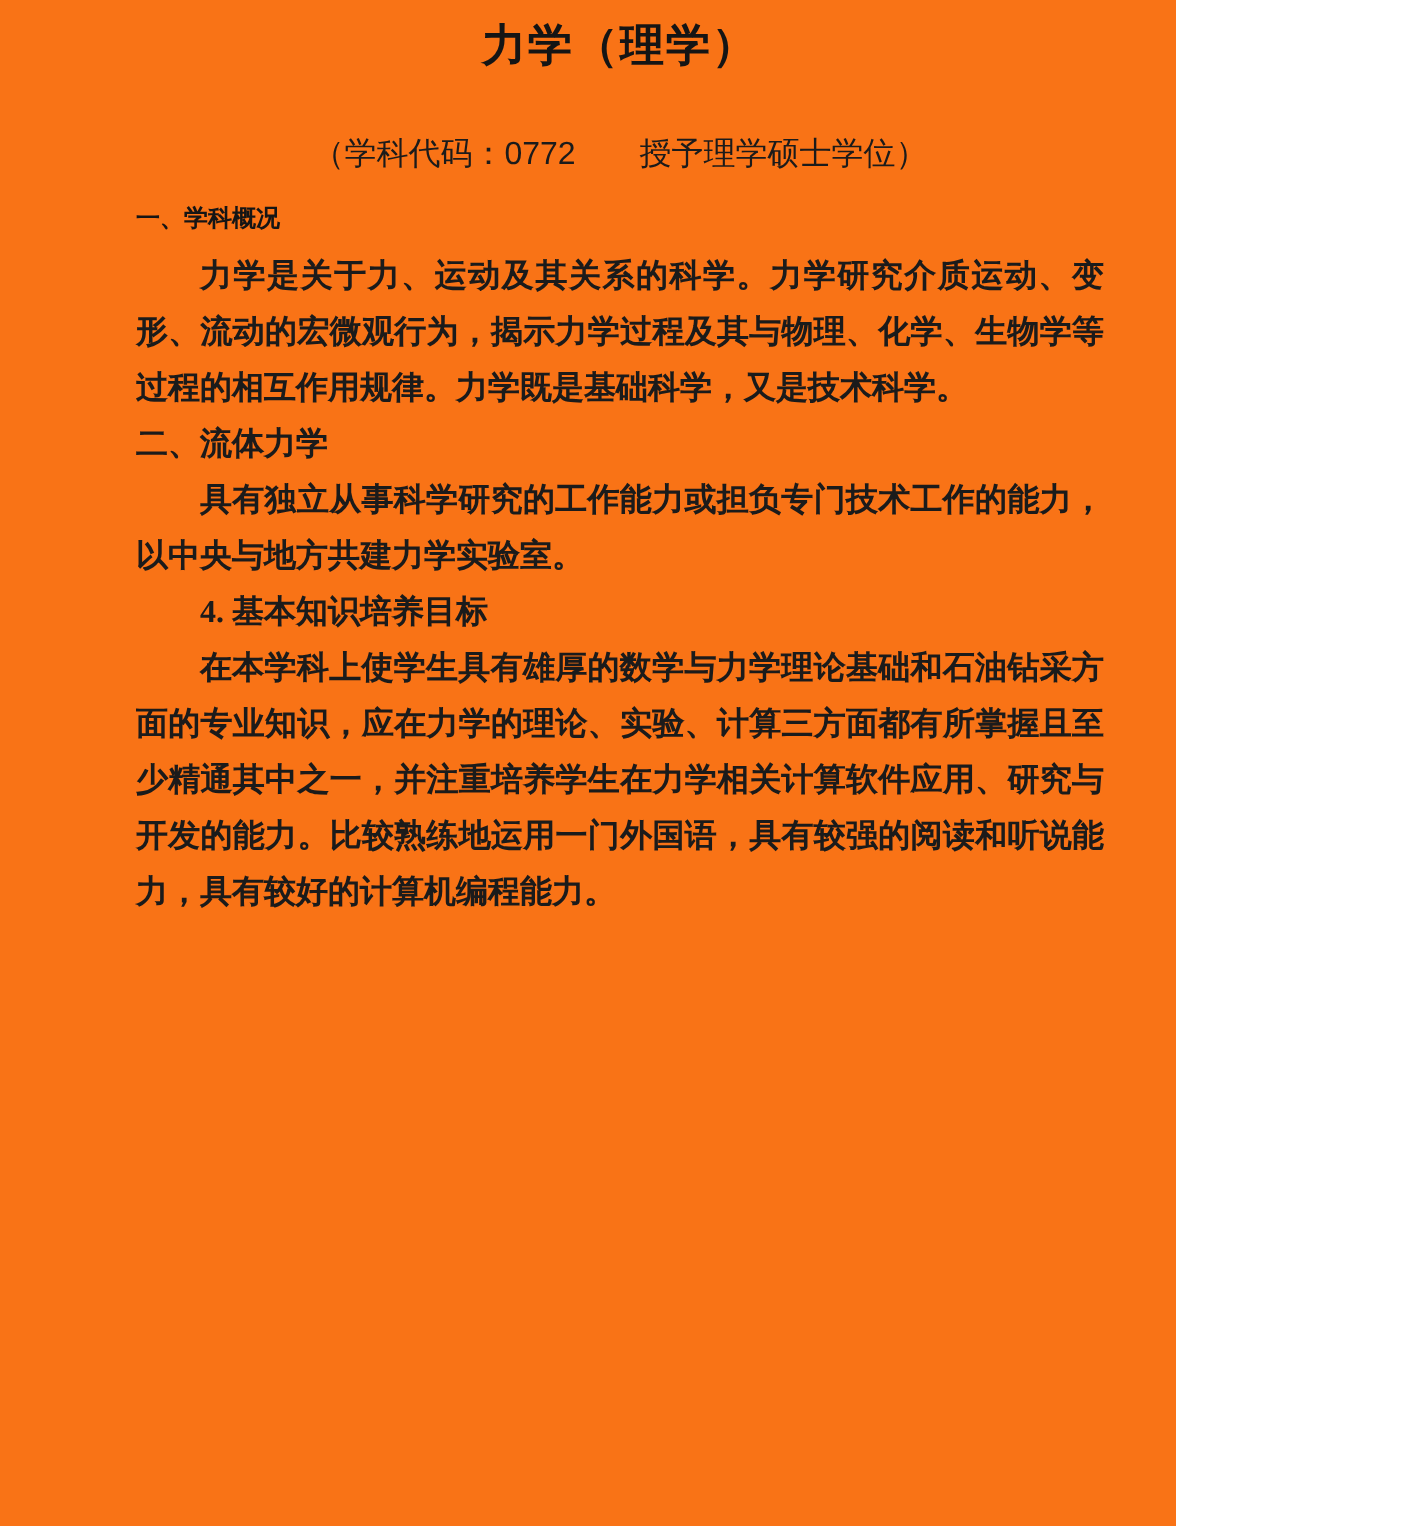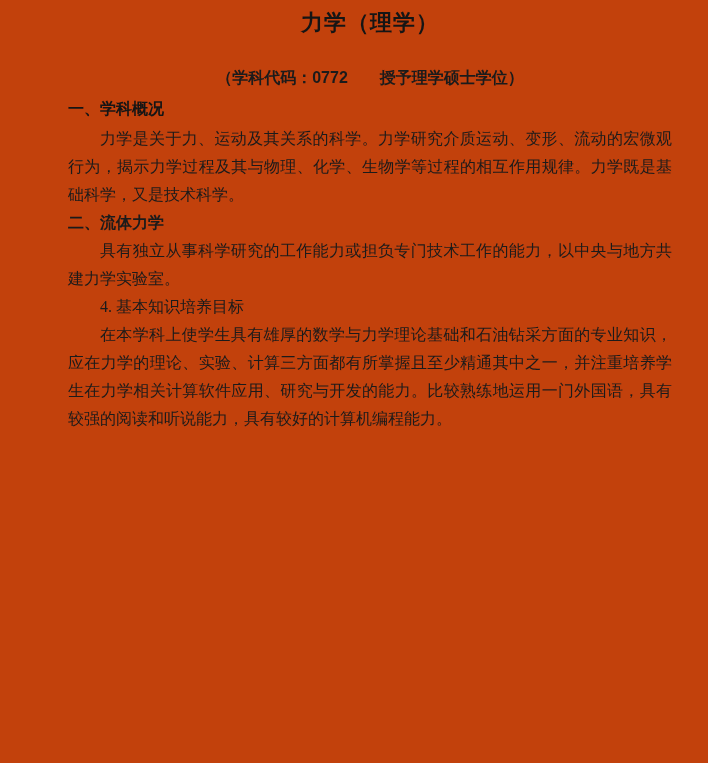--- a/index.html
+++ b/index.html
@@ -2,68 +2,69 @@
 <html><head>
 <meta charset="utf-8">
 <style>
   html, body {
     margin: 0;
     padding: 0;
     background: #ffffff;
   }
   .page {
     position: relative;
-    width: 708px;
+    width: 588px;
     height: 763px;
-    background: #c2410c;
+    background: #f97316;
     color: #1b1b1b;
     overflow: hidden;
     box-sizing: border-box;
   }
   .content {
     box-sizing: border-box;
     padding: 6px 36px 0 68px;
   }
   .doc-title {
     font-family: "Liberation Sans", "DejaVu Sans", sans-serif;
     font-weight: bold;
     font-size: 22px;
     line-height: 26px;
     text-align: center;
     margin: 4px 0 0 0;
     letter-spacing: 1px;
     color: #151515;
   }
   .doc-subtitle {
     font-family: "Liberation Sans", "DejaVu Sans", sans-serif;
-    font-weight: bold;
+    font-weight: normal;
     font-size: 16px;
     line-height: 20px;
     text-align: center;
     margin: 32px 0 4px 0;
     color: #1b1b1b;
   }
   .section-heading {
     font-family: "Liberation Sans", "DejaVu Sans", sans-serif;
     font-weight: bold;
-    font-size: 16px;
+    font-size: 12px;
     line-height: 24px;
     margin: 9px 0 0 0;
     color: #151515;
   }
   .body-flow {
     margin-top: 4px;
   }
   .body-flow p {
     margin: 0;
     font-family: "Liberation Serif", "DejaVu Serif", serif;
     font-size: 16px;
     line-height: 28px;
     text-align: justify;
     color: #1b1b1b;
+    font-weight: bold;
   }
   .para {
     text-indent: 2em;
   }
   .sub-heading {
     font-family: "Liberation Sans", "DejaVu Sans", sans-serif;
     font-weight: bold;
     font-size: 16px;
     line-height: 28px;
     margin: 0;

